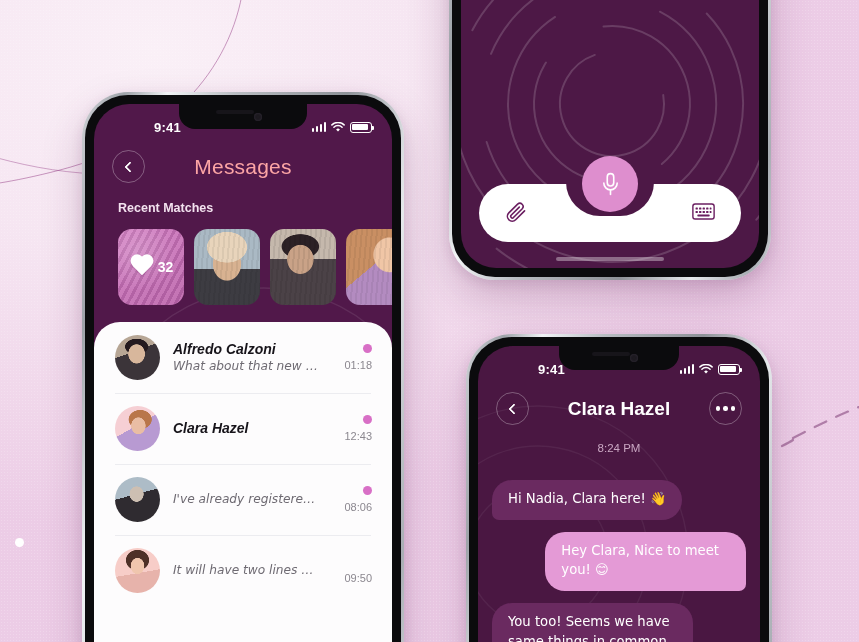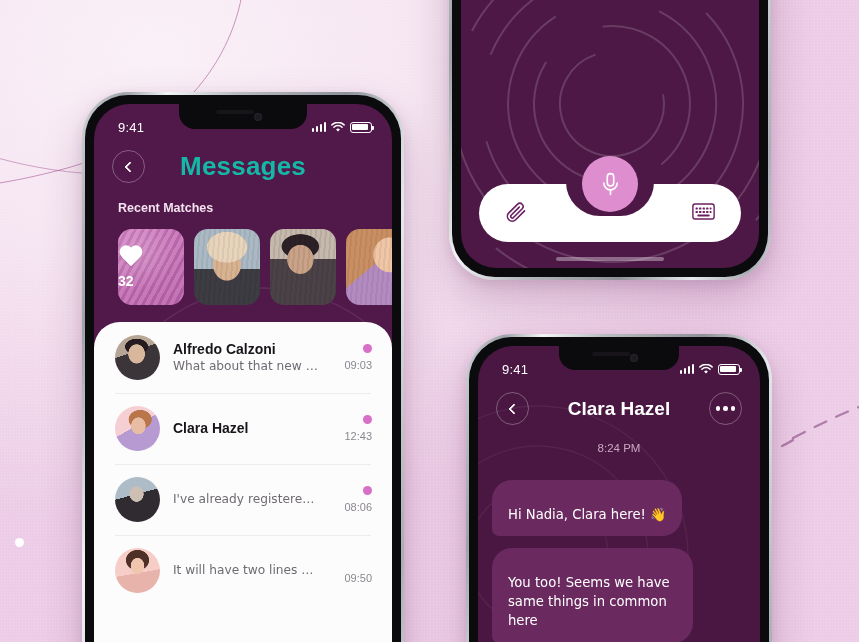--- a/index.html
+++ b/index.html
@@ -96,21 +96,21 @@
   
   .statusbar {
     position: absolute;
     top: 0; left: 0; right: 0;
     height: 38px;
     display: flex; align-items: center; justify-content: space-between;
     padding: 8px 20px 0 24px;
     color: #fff;
     z-index: 35;
   }
-  .sb-time { font-size: 13px; font-weight: 400; letter-spacing: .2px; }
+  .sb-time { font-size: 13px; font-weight: 700; letter-spacing: .2px; margin-left: 36px; }
   .sb-icons { display: flex; align-items: center; gap: 5px; }
   .sig { display: flex; align-items: flex-end; gap: 1.5px; height: 10px; }
   .sig i { display: block; width: 2.5px; background: #fff; border-radius: 1px; }
   .sig i:nth-child(1){height:4px}.sig i:nth-child(2){height:6px}
   .sig i:nth-child(3){height:8px}.sig i:nth-child(4){height:10px}
   .batt {
     width: 22px; height: 11px; border: 1.3px solid #fff;
     border-radius: 3px; position: relative; padding: 1.3px;
   }
   .batt::after {
@@ -136,39 +136,39 @@
     flex: 0 0 auto;
     color: #fff;
   }
   .chev-left {
     width: 8px; height: 8px;
     border-left: 2px solid #fff; border-bottom: 2px solid #fff;
     transform: rotate(45deg); margin-left: 3px; border-radius: 1px;
   }
   .p1-title {
     flex: 1; text-align: center;
-    font-size: 26px; font-weight: 700; color: #14b8a6;
+    font-size: 21px; font-weight: 400; color: #fca5a5;
     letter-spacing: .2px; margin-left: -33px;
   }
   .p1-section {
     position: absolute; top: 97px; left: 24px;
     font-size: 12.5px; font-weight: 600; color: #f3e2ef; z-index: 20;
   }
   .matches {
     position: absolute; top: 125px; left: 24px; right: 0;
     display: flex; gap: 10px; z-index: 20;
   }
   .match-card {
     width: 66px; height: 76px; border-radius: 14px;
     flex: 0 0 auto; overflow: hidden; position: relative;
   }
   .match-card .ph { position:absolute; inset:0; }
   .likes-card {
-    display: flex; flex-direction: column;
-    align-items: flex-start; justify-content: center; gap: 3px;
+    display: flex; flex-direction: row;
+    align-items: center; justify-content: center; gap: 3px;
   }
   .heart {
     width: 26px; height: 24px; position: relative; filter: drop-shadow(0 1px 1px rgba(90,20,80,.25));
   }
   .heart::before, .heart::after {
     content:''; position:absolute; top:0; width:13px; height:20px;
     background:#fff; border-radius:13px 13px 0 0;
   }
   .heart::before { left:13px; transform: rotate(-45deg); transform-origin: 0 100%; }
   .heart::after  { left:0;   transform: rotate(45deg);  transform-origin: 100% 100%; }
@@ -186,21 +186,21 @@
     position: relative;
   }
   .msg-row + .msg-row::before {
     content:''; position:absolute; top:0; left:21px; right:21px;
     height:1px; background:#ececf0;
   }
   .avatar {
     width: 45px; height: 45px; border-radius: 50%;
     flex: 0 0 auto; overflow: hidden; position: relative;
   }
-  .msg-body { flex: 1; min-width: 0; }
+  .msg-body { flex: 1; min-width: 0; font-style: italic; }
   .msg-name { font-size: 14px; font-weight: 700; color: #17141a; line-height: 1.35; }
   .msg-prev {
     font-size: 12.2px; color: #6e6a72; line-height: 1.4;
     white-space: nowrap; overflow: hidden; text-overflow: ellipsis;
     max-width: 178px;
   }
   .msg-meta {
     width: 40px; flex: 0 0 auto;
     display: flex; flex-direction: column; align-items: flex-end; gap: 6px;
   }
@@ -267,21 +267,21 @@
   .dots3 { display: flex; gap: 3px; }
   .dots3 i { width: 4.5px; height: 4.5px; border-radius: 50%; background: #fff; display: block; }
   .chat-area {
     position: absolute; top: 96px; left: 14px; right: 14px; bottom: 0;
     z-index: 20; display: flex; flex-direction: column; gap: 12px;
   }
   .chat-ts {
     text-align: center; font-size: 11.5px; color: #c9a7c2; margin-bottom: 14px;
   }
   .bubble {
-    max-width: 79%; padding: 25px 16px 12px;
+    max-width: 79%; padding: 9px 16px 12px;
     font-size: 13.2px; color: #fff; line-height: 1.45;
   }
   .bubble.in {
     align-self: flex-start; background: #6a2a60;
     border-radius: 20px 20px 20px 7px;
   }
   .bubble.out {
     align-self: flex-end; background: #e49ad6;
     border-radius: 20px 20px 7px 20px;
   }
@@ -392,21 +392,21 @@
             <div class="avatar" style="background:
                    radial-gradient(ellipse 13px 15px at 48% 42%, #d8b79c 0 62%, transparent 66%),
                    radial-gradient(ellipse 16px 11px at 48% 26%, #241a1f 0 70%, transparent 74%),
                    linear-gradient(160deg,#b7a695 0 38%, #3b3439 38% 100%);"></div>
             <div class="msg-body">
               <div class="msg-name">Alfredo Calzoni</div>
               <div class="msg-prev emoji">What about that new jacket if I ...</div>
             </div>
             <div class="msg-meta">
               <span class="unread-dot"></span>
-              <span class="msg-time">09:03</span>
+              <span class="msg-time">01:18</span>
             </div>
           </div>
 
           <div class="msg-row">
             <div class="avatar" style="background:
                    radial-gradient(ellipse 12px 14px at 52% 44%, #e9bda4 0 58%, transparent 62%),
                    radial-gradient(ellipse 17px 14px at 56% 30%, #b9764a 0 66%, transparent 70%),
                    linear-gradient(150deg,#f6cfd4 0 45%, #b89ad2 45% 100%);"></div>
             <div class="msg-body">
               <div class="msg-name">Clara Hazel</div>
@@ -554,20 +554,21 @@
                 <i></i>
                 <i></i>
                 <i></i>
               </span>
           </div>
         </div>
 
         <div class="chat-area">
           <div class="chat-ts">8:24 PM</div>
           <div class="bubble in emoji">Hi Nadia, Clara here! 👋</div>
+          <div class="bubble out emoji">Hey Clara, Nice to meet you! 😊</div>
           <div class="bubble in emoji">You too! Seems we have same things in common here</div>
         </div>
 
       </div>
     </div>
   </div>
 
 </div>
 
 </body></html>

